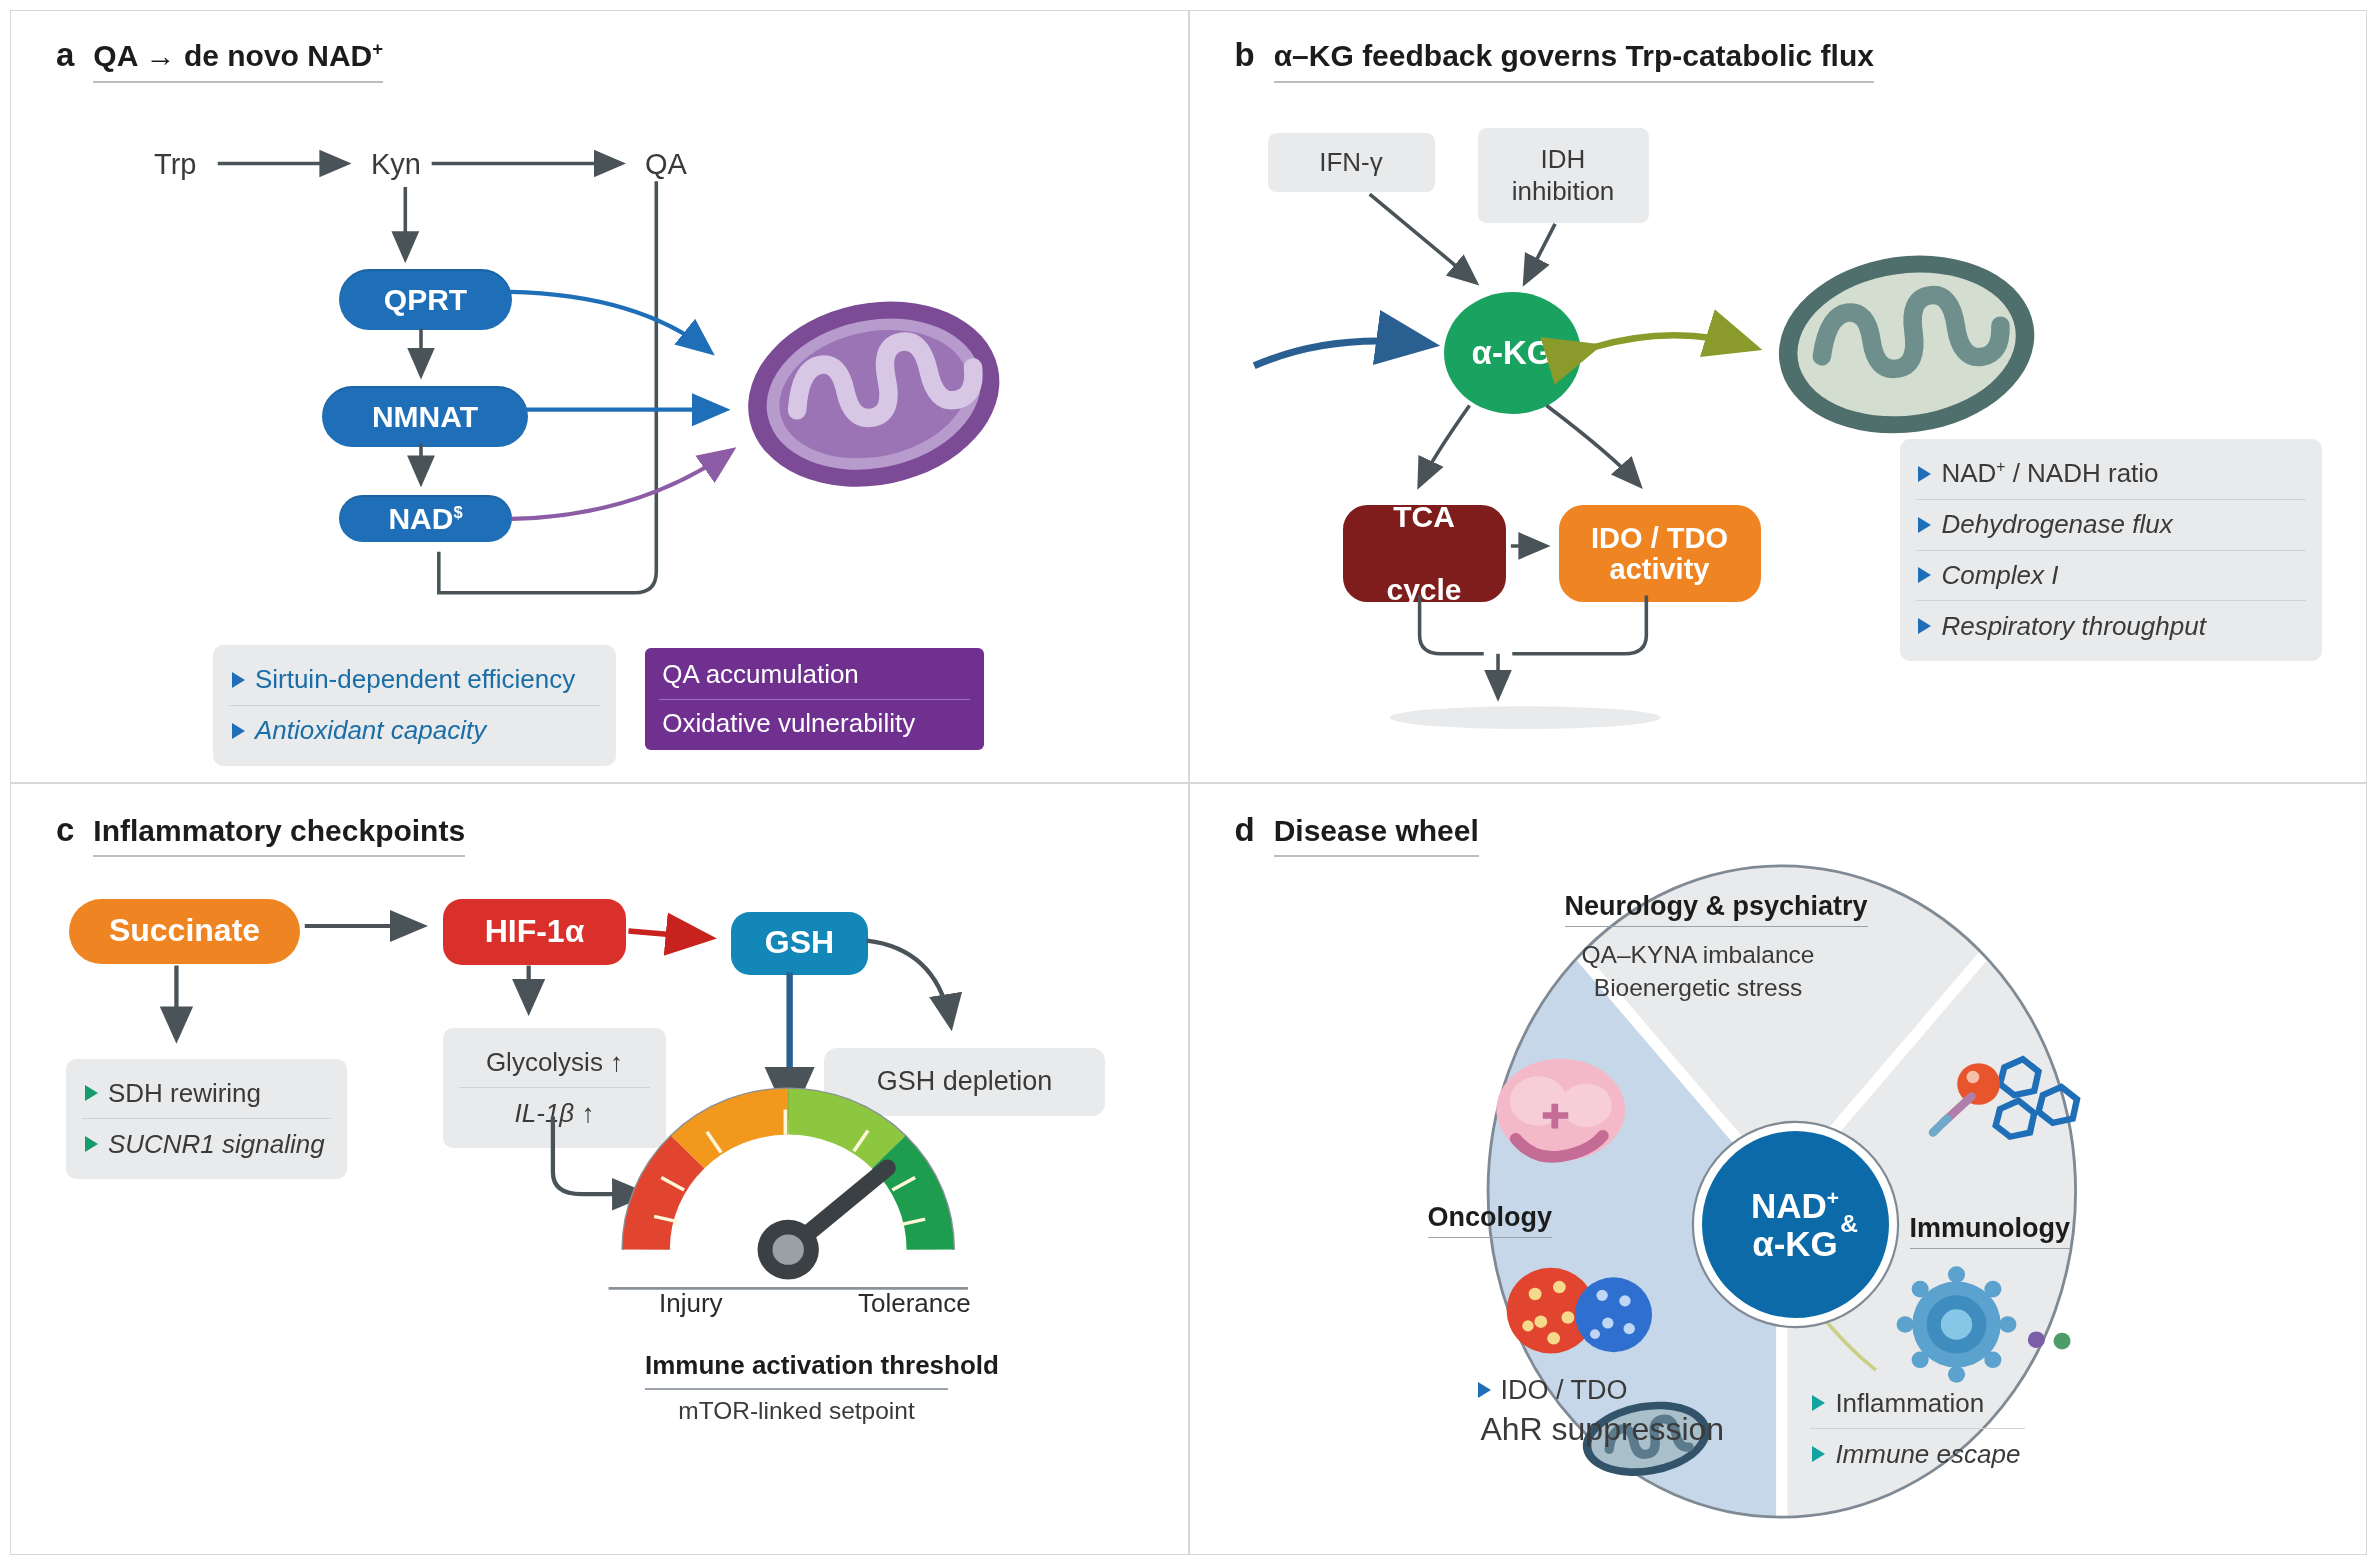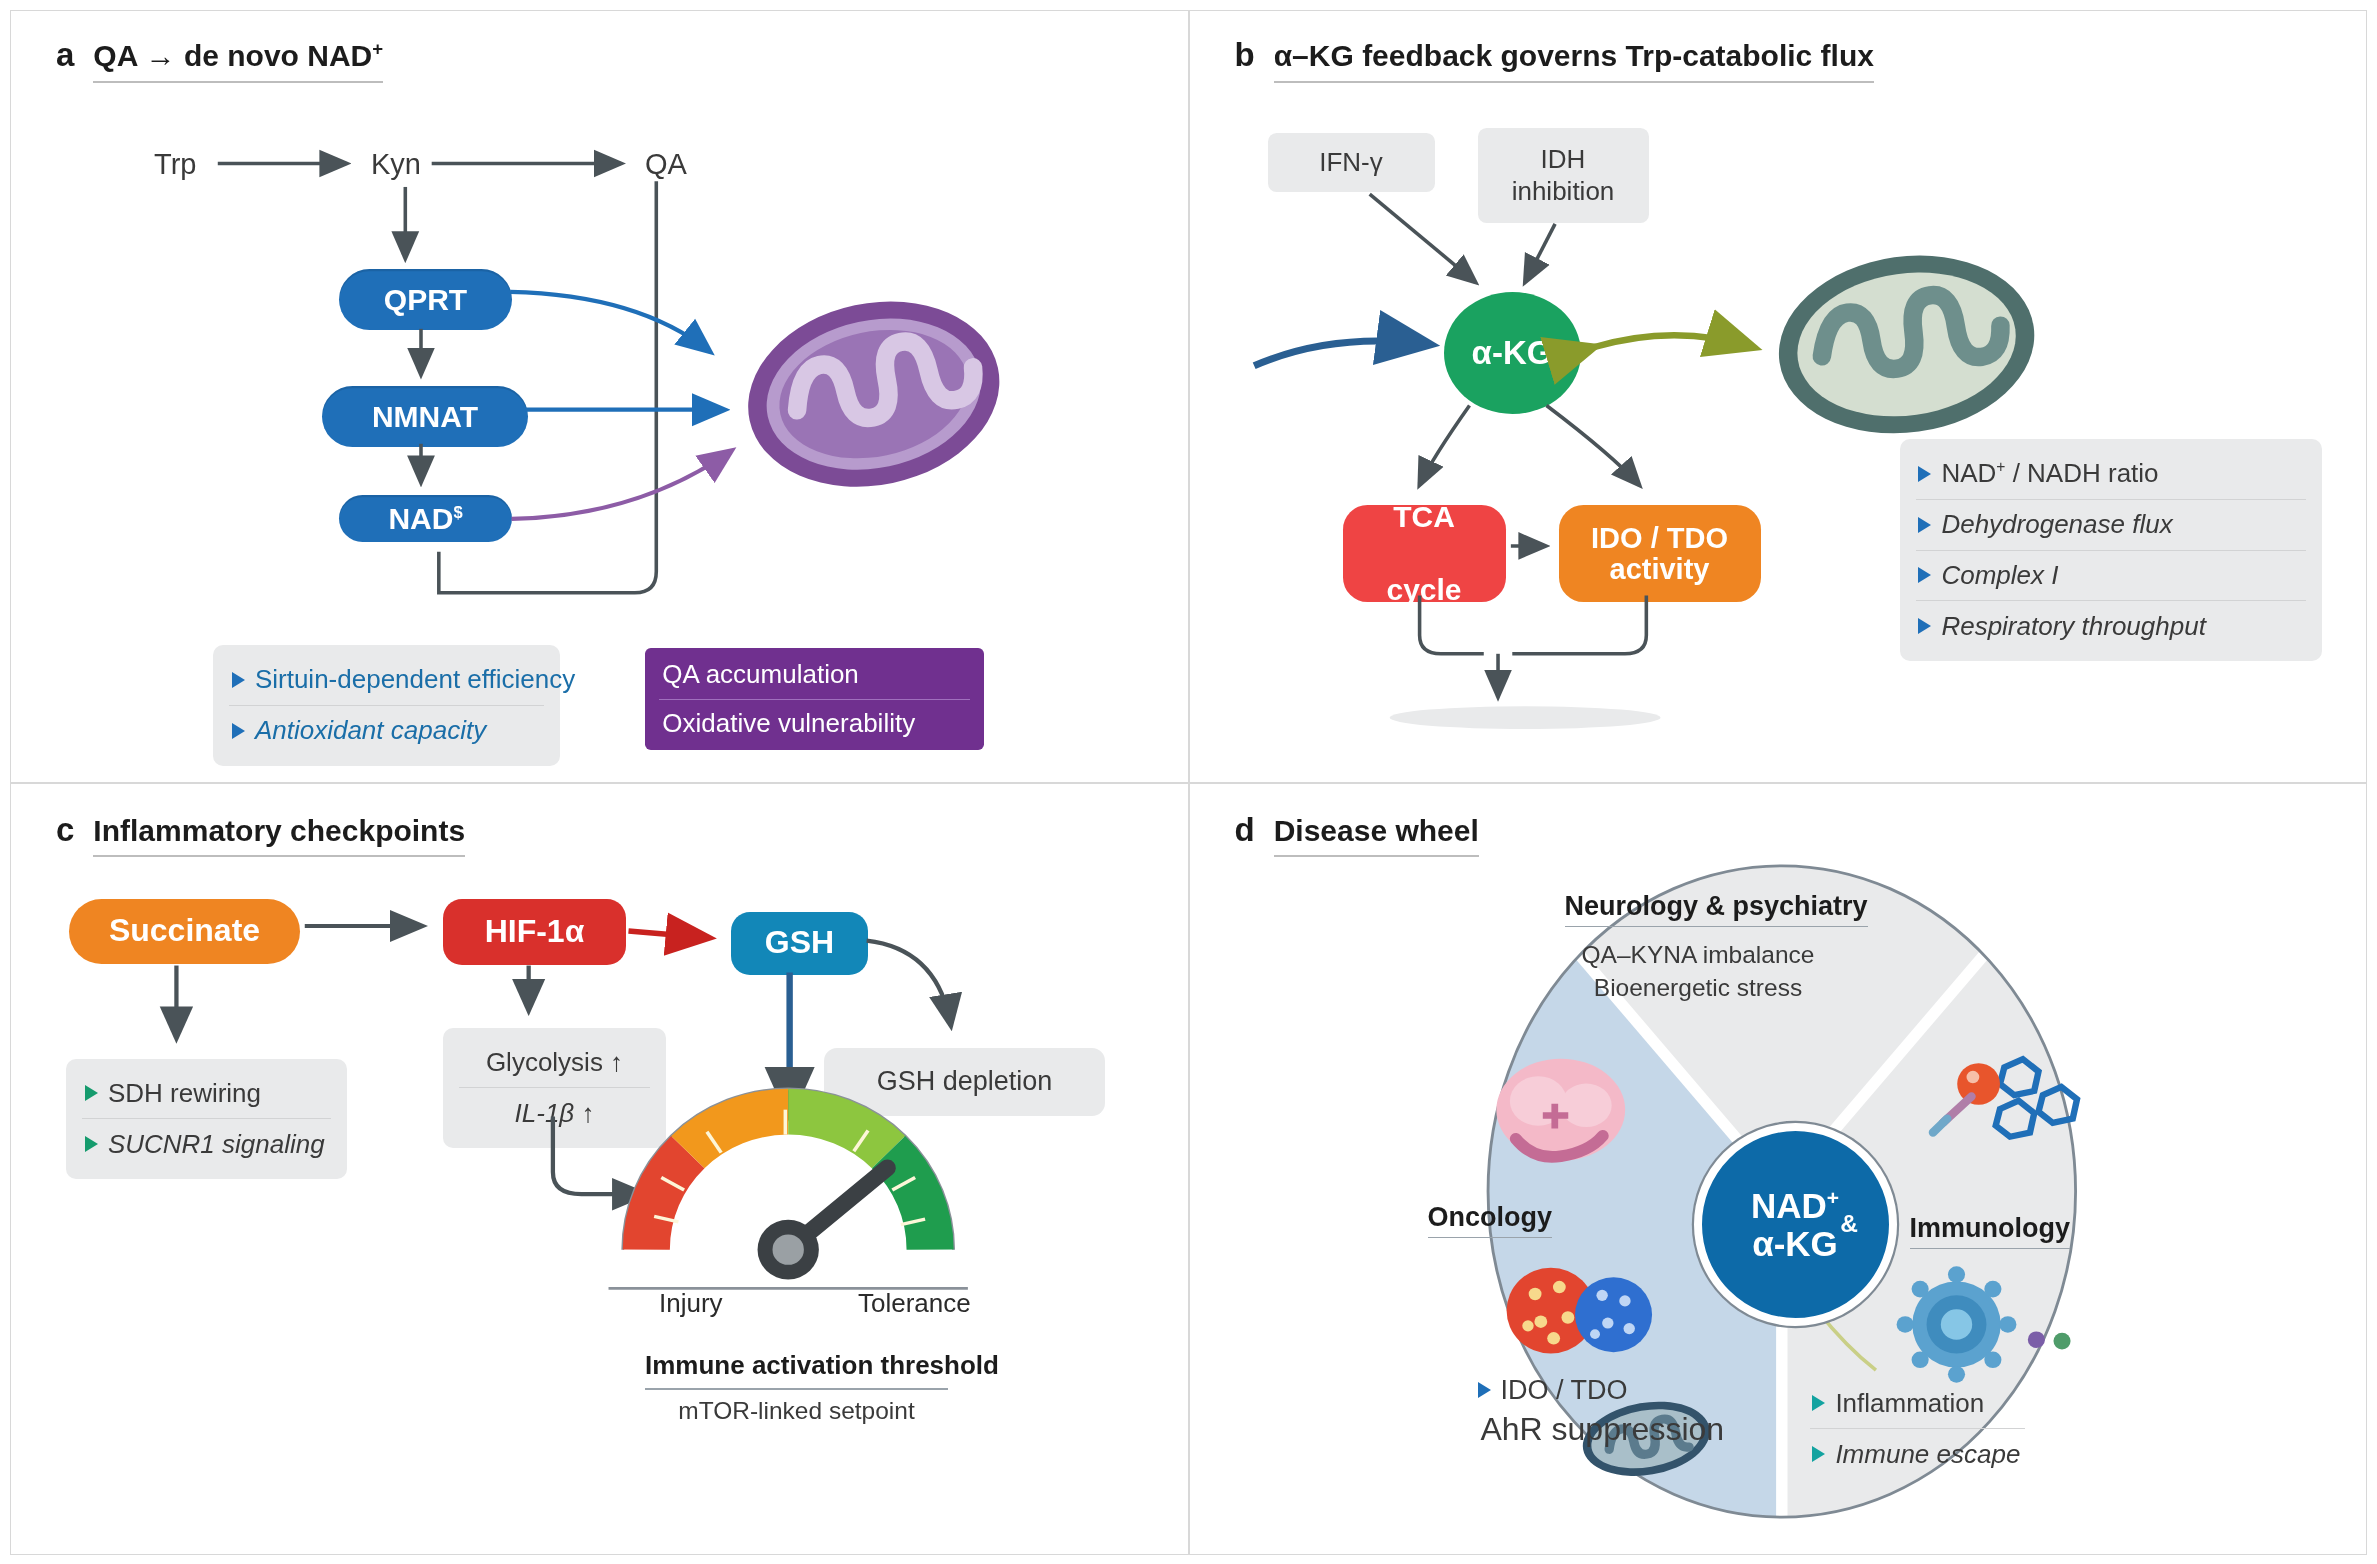--- a/index.html
+++ b/index.html
@@ -17,21 +17,21 @@
   .ptitle{font-size:30px;font-weight:700;color:#1c1c1c;line-height:1.1;
           border-bottom:2.2px solid #bdbdbd;padding-bottom:8.6px;white-space:nowrap;}
   .ptitle sup{font-size:.62em;vertical-align:super;}
 
   .node{position:absolute;box-sizing:border-box;display:flex;flex-direction:column;
         align-items:center;justify-content:center;color:#fff;font-weight:700;
         text-align:center;line-height:1.06;}
   .pill{border-radius:720px;}
   .rr{border-radius:24.5px;}
   .blue{background:#1f6fb8;box-shadow:0 2.2px 0 rgba(0,0,0,.10) inset;}
-  .teal{background:#ef4444;gap:41px;}
+  .teal{background:#7f1d1d;gap:41px;}
   .orange{background:#ef8522;}
   .red{background:#d9302c;}
   .cyan{background:#1287b8;}
   .green-circ{background:#1aa260;border-radius:50%;}
 
   .plain{position:absolute;font-size:29px;color:#3a3a3a;white-space:nowrap;}
 
   .chip{position:absolute;box-sizing:border-box;background:#e9eaeb;border-radius:8.6px;
         display:flex;flex-direction:column;align-items:center;justify-content:center;
         color:#3a3a3a;font-size:26px;line-height:1.2;text-align:center;padding:7.2px 16px;}
@@ -114,21 +114,21 @@
         <path d="M702,716 Q880,712 1010,620" fill="none" stroke="#8d5ca6" stroke-width="6" marker-end="url(#aPurp)"></path>
 
         <g transform="translate(1040,390)">
           <ellipse cx="170" cy="150" rx="178" ry="128" fill="#7c4b96" transform="rotate(-12 170 150)"></ellipse>
           <ellipse cx="170" cy="150" rx="152" ry="104" fill="#b79bcd" transform="rotate(-12 170 150)"></ellipse>
           <ellipse cx="170" cy="150" rx="134" ry="88" fill="#9a74b5" transform="rotate(-12 170 150)"></ellipse>
           <path d="M60,150 q16,-56 44,-56 q28,0 28,44 q0,44 30,44 q30,0 30,-48 q0,-48 30,-48 q30,0 30,48 q0,48 30,48 q28,0 32,-40" fill="none" stroke="#d8c7e4" stroke-width="26" stroke-linecap="round" stroke-linejoin="round" transform="rotate(-12 170 150)"></path>
         </g>
       </svg>
 
-      <div class="listbox" style="left:202px;top:634px;width:347px;">
+      <div class="listbox" style="left:202px;top:634px;width:403px;">
         <div class="row">
           <span class="tri"></span>
           <span class="lblue">Sirtuin-dependent efficiency</span>
         </div>
         <div class="row">
           <span class="tri"></span>
           <span class="lblue">Antioxidant capacity</span>
         </div>
       </div>
 

